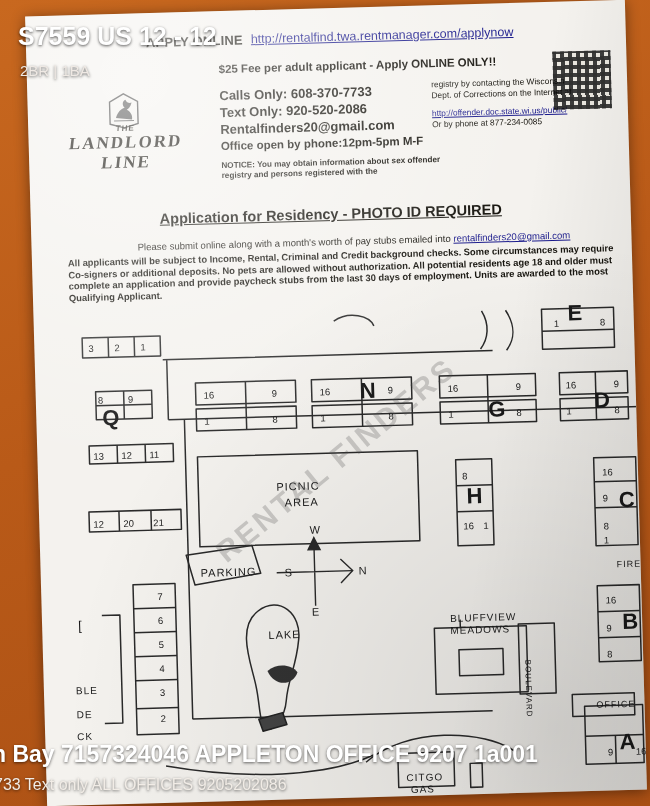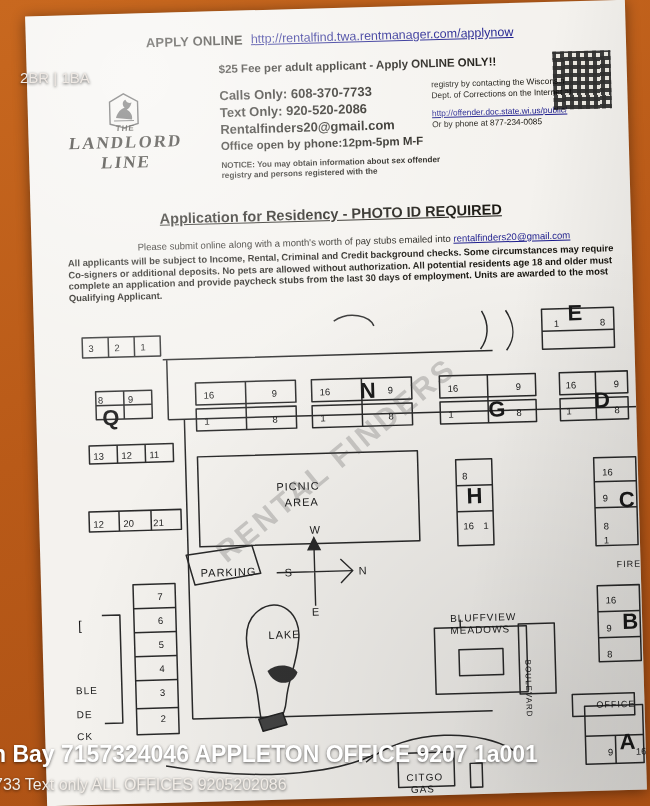--- a/index.html
+++ b/index.html
@@ -134,21 +134,21 @@
   }
 
   
   .ov-top {
     position: absolute; left: 18px; top: 22px;
     color: #fff; font-size: 25px; font-weight: bold;
     text-shadow: 0 1px 3px rgba(0,0,0,.65);
     white-space: nowrap;
   }
   .ov-sub {
-    position: absolute; left: 20px; top: 69px;
+    position: absolute; left: 20px; top: 62px;
     color: #efe9e4; font-size: 15px;
     text-shadow: 0 1px 3px rgba(0,0,0,.65);
   }
   .ov-b1 {
     position: absolute; left: -8px; bottom: 38px;
     color: #fff; font-size: 23px; font-weight: bold;
     text-shadow: 0 1px 3px rgba(0,0,0,.6);
     white-space: nowrap;
   }
   .ov-b2 {
@@ -394,17 +394,18 @@
           <text x="32" y="394" font-size="10">BLE</text>
           <text x="32" y="418" font-size="10">DE</text>
           <text x="32" y="440" font-size="10">CK</text>
         </g>
       </svg>
 
       <div class="wm">RENTAL FINDERS</div>
     </div>
   </div>
 
+  <div class="ov-top mono">S7559 US 12 - 12</div>
   <div class="ov-sub mono">2BR | 1BA</div>
   <div class="ov-b1 mono">n Bay 7157324046 APPLETON OFFICE 9207 1a001</div>
   <div class="ov-b2 mono">733 Text only ALL OFFICES 9205202086</div>
 
 </div>
 
 </body></html>

